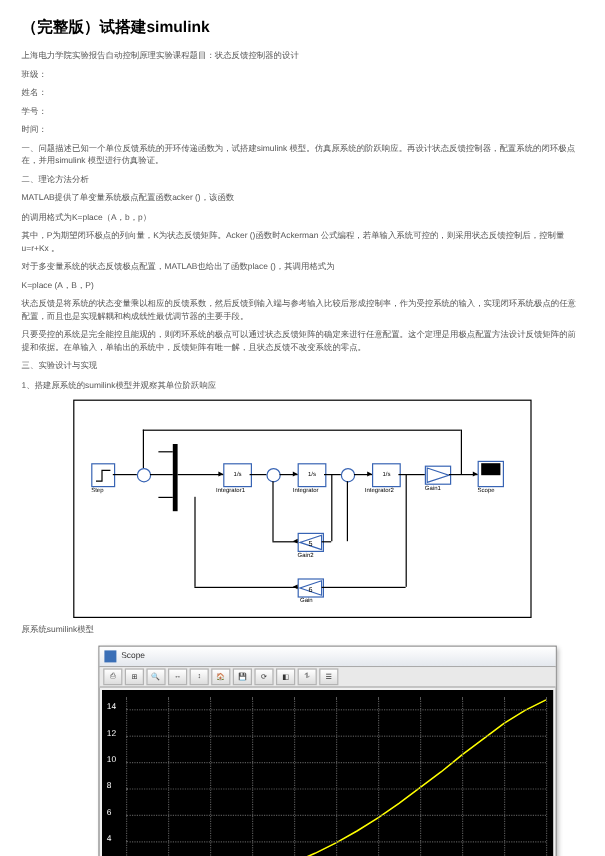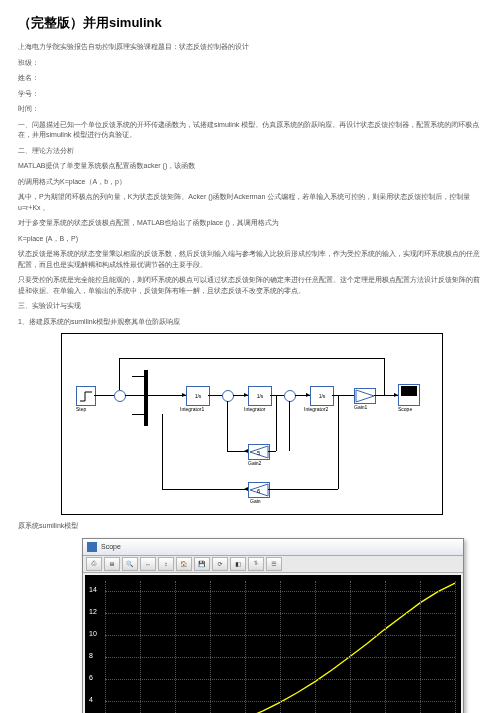--- a/index.html
+++ b/index.html
@@ -134,21 +134,21 @@
   svg.curve {
     position: absolute;
     top: 0; left: 0;
     width: 100%;
     height: calc(100% - 12px);
   }
 </style>
 </head>
 <body>
 
-<div class="title">（完整版）并用simulink</div>
+<div class="title">（完整版）试搭建simulink</div>
 <div class="line">上海电力学院实验报告自动控制原理实验课程题目：状态反馈控制器的设计</div>
 <div class="line">班级：</div>
 <div class="line">姓名：</div>
 <div class="line">学号：</div>
 <div class="line">时间：</div>
 <div class="line">一、问题描述已知一个单位反馈系统的开环传递函数为，试搭建simulink 模型。仿真原系统的阶跃响应。再设计状态反馈控制器，配置系统的闭环极点在，并用simulink 模型进行仿真验证。</div>
 <div class="line">二、理论方法分析</div>
 <div class="line">MATLAB提供了单变量系统极点配置函数acker ()，该函数</div>
 <div class="line">的调用格式为K=place（A，b，p）</div>
 <div class="line">其中，P为期望闭环极点的列向量，K为状态反馈矩阵。Acker ()函数时Ackerman 公式编程，若单输入系统可控的，则采用状态反馈控制后，控制量u=r+Kx 。</div>

